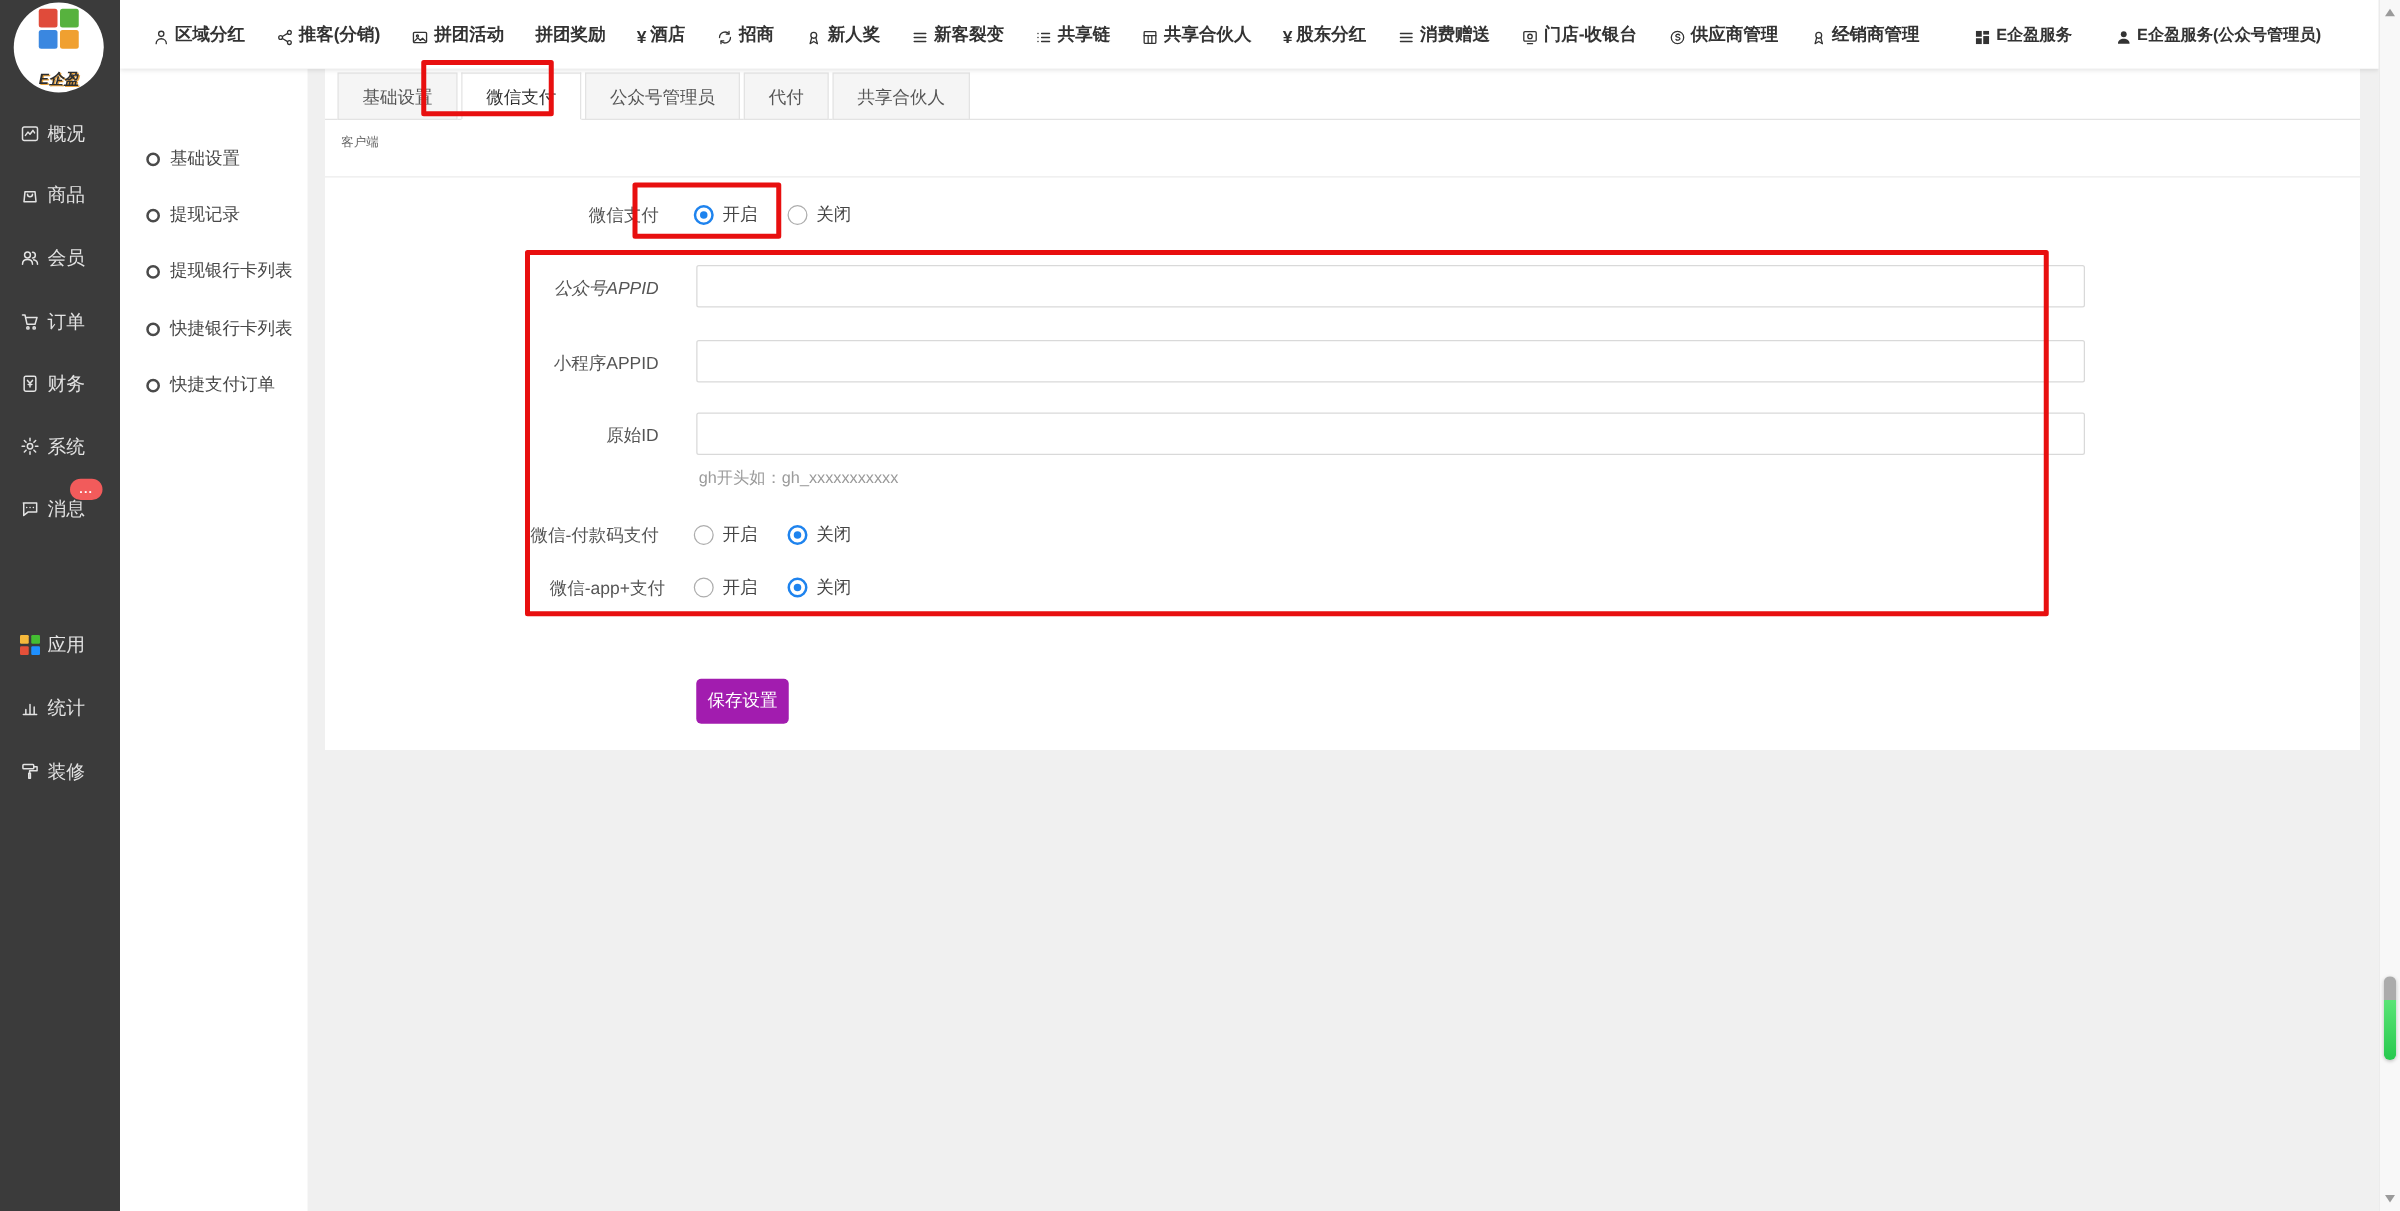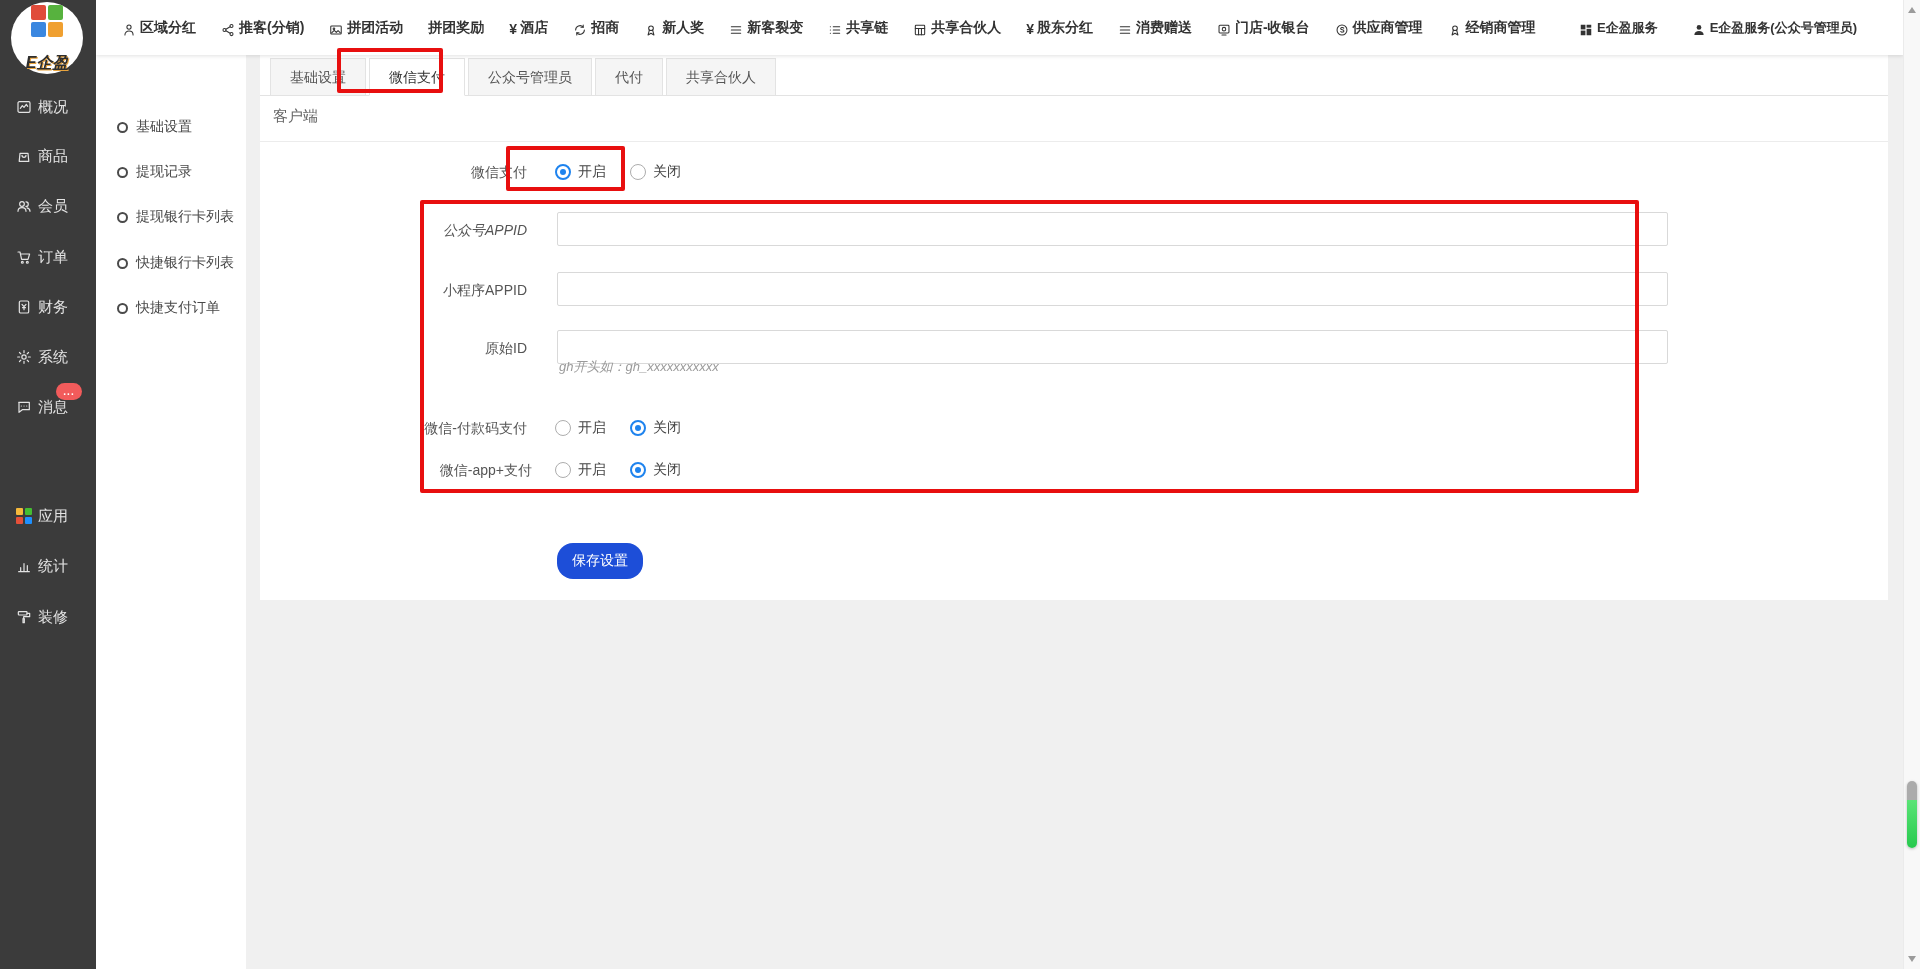--- a/index.html
+++ b/index.html
@@ -7,21 +7,21 @@
   body { position:relative; background:#f0f0f0; font-family:"Liberation Sans", sans-serif; overflow:hidden; color:#333; }
   svg { display:block; }
   .ic { fill:none; stroke:currentColor; stroke-width:1.8; stroke-linecap:round; stroke-linejoin:round; }
 
   
   .sidebar { position:absolute; left:0; top:0; width:96px; height:969px; background:#3b3b3b; z-index:10; }
   .logo { position:absolute; left:11px; top:2px; width:72px; height:72px; background:#fff; border-radius:50%;
           display:flex; flex-direction:column; align-items:center; justify-content:center; }
   .logo-mark { display:grid; grid-template-columns:15px 15px; grid-template-rows:15px 15px; gap:2px; margin-top:3px; }
   .logo-mark i { display:block; border-radius:2px; }
-  .logo-text { font-size:16px; font-weight:bold; font-style:italic; color:#2e2e2e; margin-top:16px; text-shadow:1px 1px 0 #e8a33d; }
+  .logo-text { font-size:12px; font-weight:bold; font-style:italic; color:#2e2e2e; margin-top:16px; text-shadow:1px 1px 0 #e8a33d; }
   .side-item { position:absolute; left:0; width:96px; height:24px; display:flex; align-items:center;
                padding-left:16px; color:#e3e3e3; font-size:15px; cursor:pointer; }
   .side-item svg { width:16px; height:16px; margin-right:6px; flex:none; }
   .apps-ico { width:16px; height:16px; margin-right:6px; display:grid; grid-template-columns:7px 7px; grid-template-rows:7px 7px; gap:2px; }
   .apps-ico i { display:block; border-radius:1px; }
   .badge { position:absolute; left:56px; top:383px; min-width:26px; height:17px; padding:0 6px; background:#f25b5b;
            border-radius:9px; color:#fff; font-size:10px; font-weight:bold; display:flex; align-items:center; justify-content:center;
            z-index:11; letter-spacing:1px; }
 
   
@@ -40,34 +40,34 @@
                   padding-left:21px; font-size:14px; color:#484848; cursor:pointer; }
   .submenu-item .o { width:11px; height:11px; border:2px solid #4a4a4a; border-radius:50%; margin-right:8px; flex:none; }
 
   
   .card { position:absolute; left:260px; top:55px; width:1628px; height:545px; background:#fff; z-index:3; }
   .tabbar { position:absolute; left:0; top:2px; width:100%; height:39px; border-bottom:1px solid #e3e3e3;
             padding-left:10px; display:flex; align-items:flex-end; }
   .tab { height:38px; line-height:36px; padding:0 19px; background:#f5f5f5; border:1px solid #e3e3e3;
          margin-right:3px; margin-bottom:-1px; font-size:14px; color:#555; cursor:pointer; }
   .tab.active { background:#fff; border-bottom-color:#fff; color:#333; }
-  .section-title { position:absolute; left:13px; top:52px; font-size:15px; color:#666; }
+  .section-title { position:absolute; left:13px; top:52px; font-size:10px; color:#666; }
   .divider { position:absolute; left:0; top:86px; width:100%; height:1px; background:#ececec; }
 
   .frm-label { position:absolute; width:210px; text-align:right; font-size:14px; color:#555; line-height:18px; }
   .frm-input { position:absolute; left:297px; width:1111px; height:34px; border:1px solid #d9d9d9; border-radius:2px;
                background:#fff; font-size:14px; padding:0 10px; color:#333; outline:none; font-family:"Liberation Sans",sans-serif; }
   .hint { position:absolute; left:299px; font-size:13px; color:#9a9a9a; }
   .radio-group { position:absolute; left:295px; display:flex; align-items:center; }
   .radio-opt { display:flex; align-items:center; font-size:14px; color:#444; margin-right:24px; cursor:pointer; }
   .rb { width:16px; height:16px; border-radius:50%; border:1px solid #adadad; background:#fff; margin-right:7px; position:relative; flex:none; }
   .rb.on { border:2px solid #1e83ee; }
   .rb.on::after { content:""; position:absolute; left:3px; top:3px; width:6px; height:6px; background:#1e83ee; border-radius:50%; }
-  .save-btn { position:absolute; left:297px; top:488px; width:86px; height:36px; background:#1d4ed8; color:#fff;
-              border:none; border-radius:16px; font-size:14px; cursor:pointer; font-family:"Liberation Sans",sans-serif; }
+  .save-btn { position:absolute; left:297px; top:488px; width:74px; height:36px; background:#a21caf; color:#fff;
+              border:none; border-radius:4px; font-size:14px; cursor:pointer; font-family:"Liberation Sans",sans-serif; }
 
   
   .anno { position:absolute; border:4px solid #e80f0f; border-radius:2px; z-index:60; pointer-events:none; }
   .anno1 { left:337px; top:48px;  width:106px;  height:45px; }
   .anno2 { left:506px; top:146px; width:119px;  height:45px; }
   .anno3 { left:420px; top:200px; width:1219px; height:293px; }
 
   
   .scrollbar { position:absolute; right:0; top:0; width:17px; height:969px; background:#f8f8f8; border-left:1px solid #ebebeb; z-index:30; }
   .sb-arrow { position:absolute; left:4px; width:0; height:0; border-left:4px solid transparent; border-right:4px solid transparent; cursor:pointer; }
@@ -335,21 +335,21 @@
   </div>
 
   <div class="frm-label" style="left:57px; top:166px;font-style:italic;">公众号APPID</div>
   <input class="frm-input" style="top: 157px;" value="">
 
   <div class="frm-label" style="left:57px; top:226px;">小程序APPID</div>
   <input class="frm-input" style="top: 217px;" value="">
 
   <div class="frm-label" style="left:57px; top:284px;">原始ID</div>
   <input class="frm-input" style="top: 275px;" value="">
-  <div class="hint" style="top:303px;font-style:italic;">gh开头如：gh_xxxxxxxxxxx</div>
+  <div class="hint" style="top:318px;">gh开头如：gh_xxxxxxxxxxx</div>
 
   <div class="frm-label" style="left:57px; top:364px;">微信-付款码支付</div>
   <div class="radio-group" style="top:364px;">
     <span class="radio-opt">
       <span class="rb"></span>
       <span>开启</span>
     </span>
     <span class="radio-opt">
       <span class="rb on"></span>
       <span>关闭</span>

